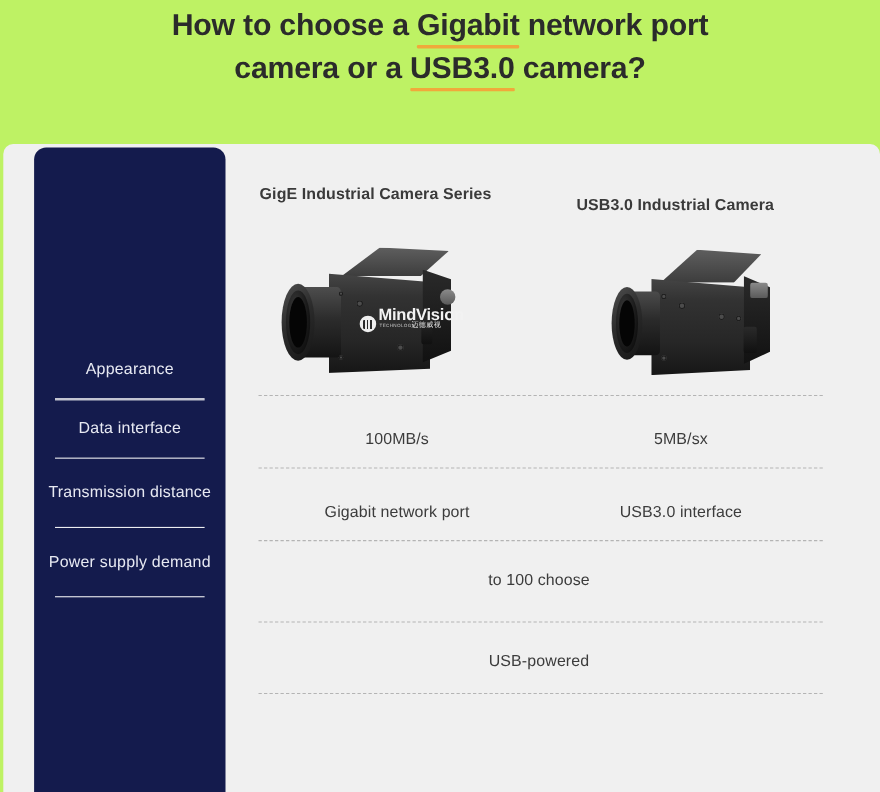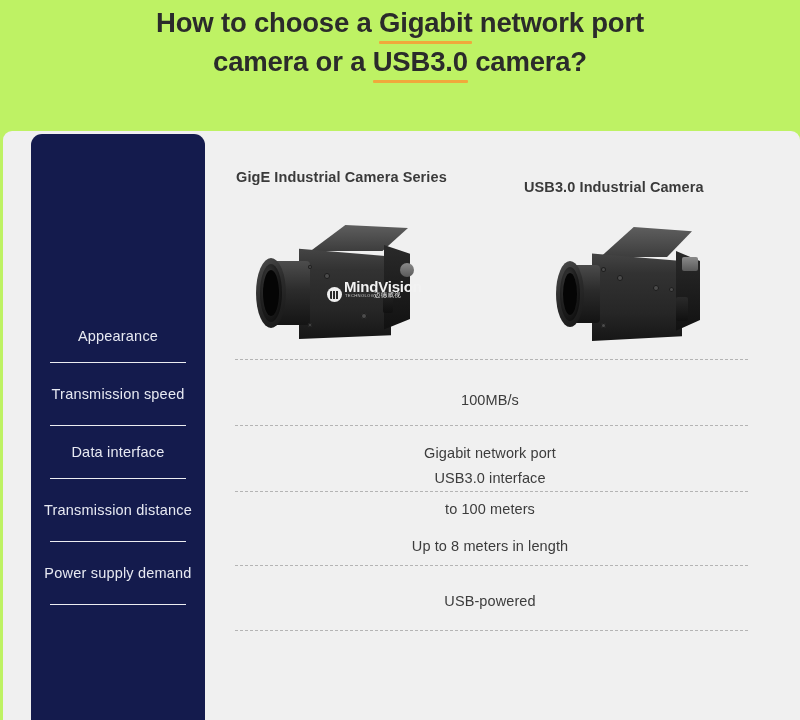--- a/index.html
+++ b/index.html
@@ -145,21 +145,20 @@
     width: 513px;
     height: 0;
     border-top: 1.4px dashed #b4b4b4;
   }
 
   .data-row {
     position: absolute;
     left: 0;
     width: 516px;
     display: flex;
-    flex-direction: column;
   }
   .cell {
     flex: 1;
     text-align: center;
     font-size: 14.5px;
     color: #3c3c3c;
     line-height: 25px;
     display: flex;
     align-items: center;
     justify-content: center;
@@ -264,23 +263,20 @@
   <div class="card">
 
     <div class="sidebar">
       <div class="side-labels">
 
         <div class="side-item h1">
           <span>Appearance</span>
         </div>
         <div class="side-divider"></div>
 
-        <div class="side-item h2">
-          <span>Transmission speed</span>
-        </div>
         <div class="side-divider"></div>
 
         <div class="side-item h1">
           <span>Data interface</span>
         </div>
         <div class="side-divider"></div>
 
         <div class="side-item h2">
           <span>Transmission distance</span>
         </div>
@@ -364,38 +360,38 @@
             <div class="cam-side" style="left:124px; top:70px; width:12px; height:24px; border-radius:2px;"></div>
           </div>
         </div>
 
       </div>
 
       <div class="dashrule" style="top:228px;"></div>
 
       <div class="data-row" style="top:244px; height:50px;">
         <div class="cell">100MB/s</div>
+        <div class="cell">5MB/sx</div>
       </div>
 
       <div class="dashrule" style="top:294px;"></div>
 
       <div class="data-row" style="top:310px; height:50px;">
         <div class="cell">Gigabit network port</div>
         <div class="cell">USB3.0 interface</div>
       </div>
 
       <div class="dashrule" style="top:360px;"></div>
 
       <div class="data-row" style="top:360px; height:74px;">
         <div class="cell two-line">
           <div style="text-align:center;">
-            <div>to 100 meters</div>
+            <div>to 100 choose</div>
           </div>
         </div>
-        <div class="cell">Up to 8 meters in length</div>
       </div>
 
       <div class="dashrule" style="top:434px;"></div>
 
       <div class="data-row" style="top:442px; height:56px;">
         <div class="cell">USB-powered</div>
       </div>
 
       <div class="dashrule" style="top:499px;"></div>
 

